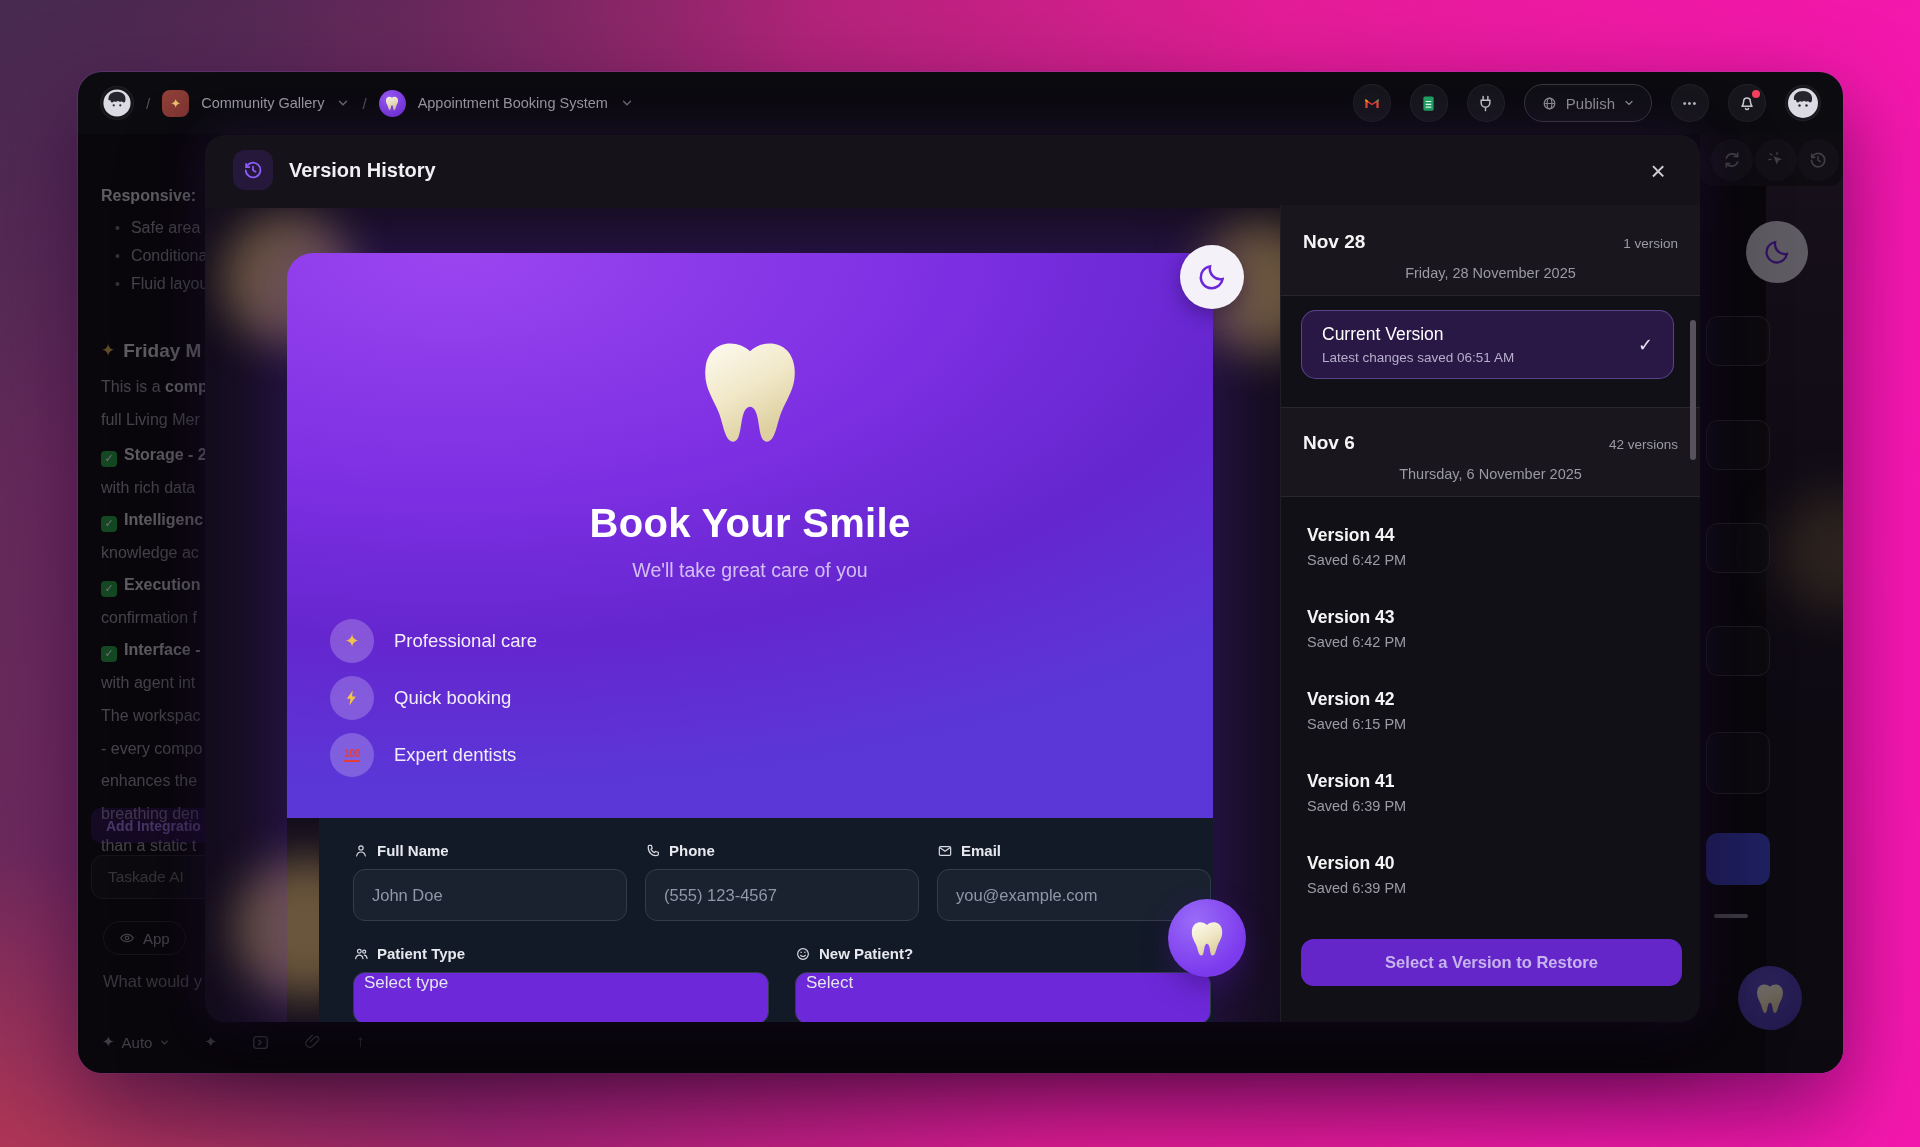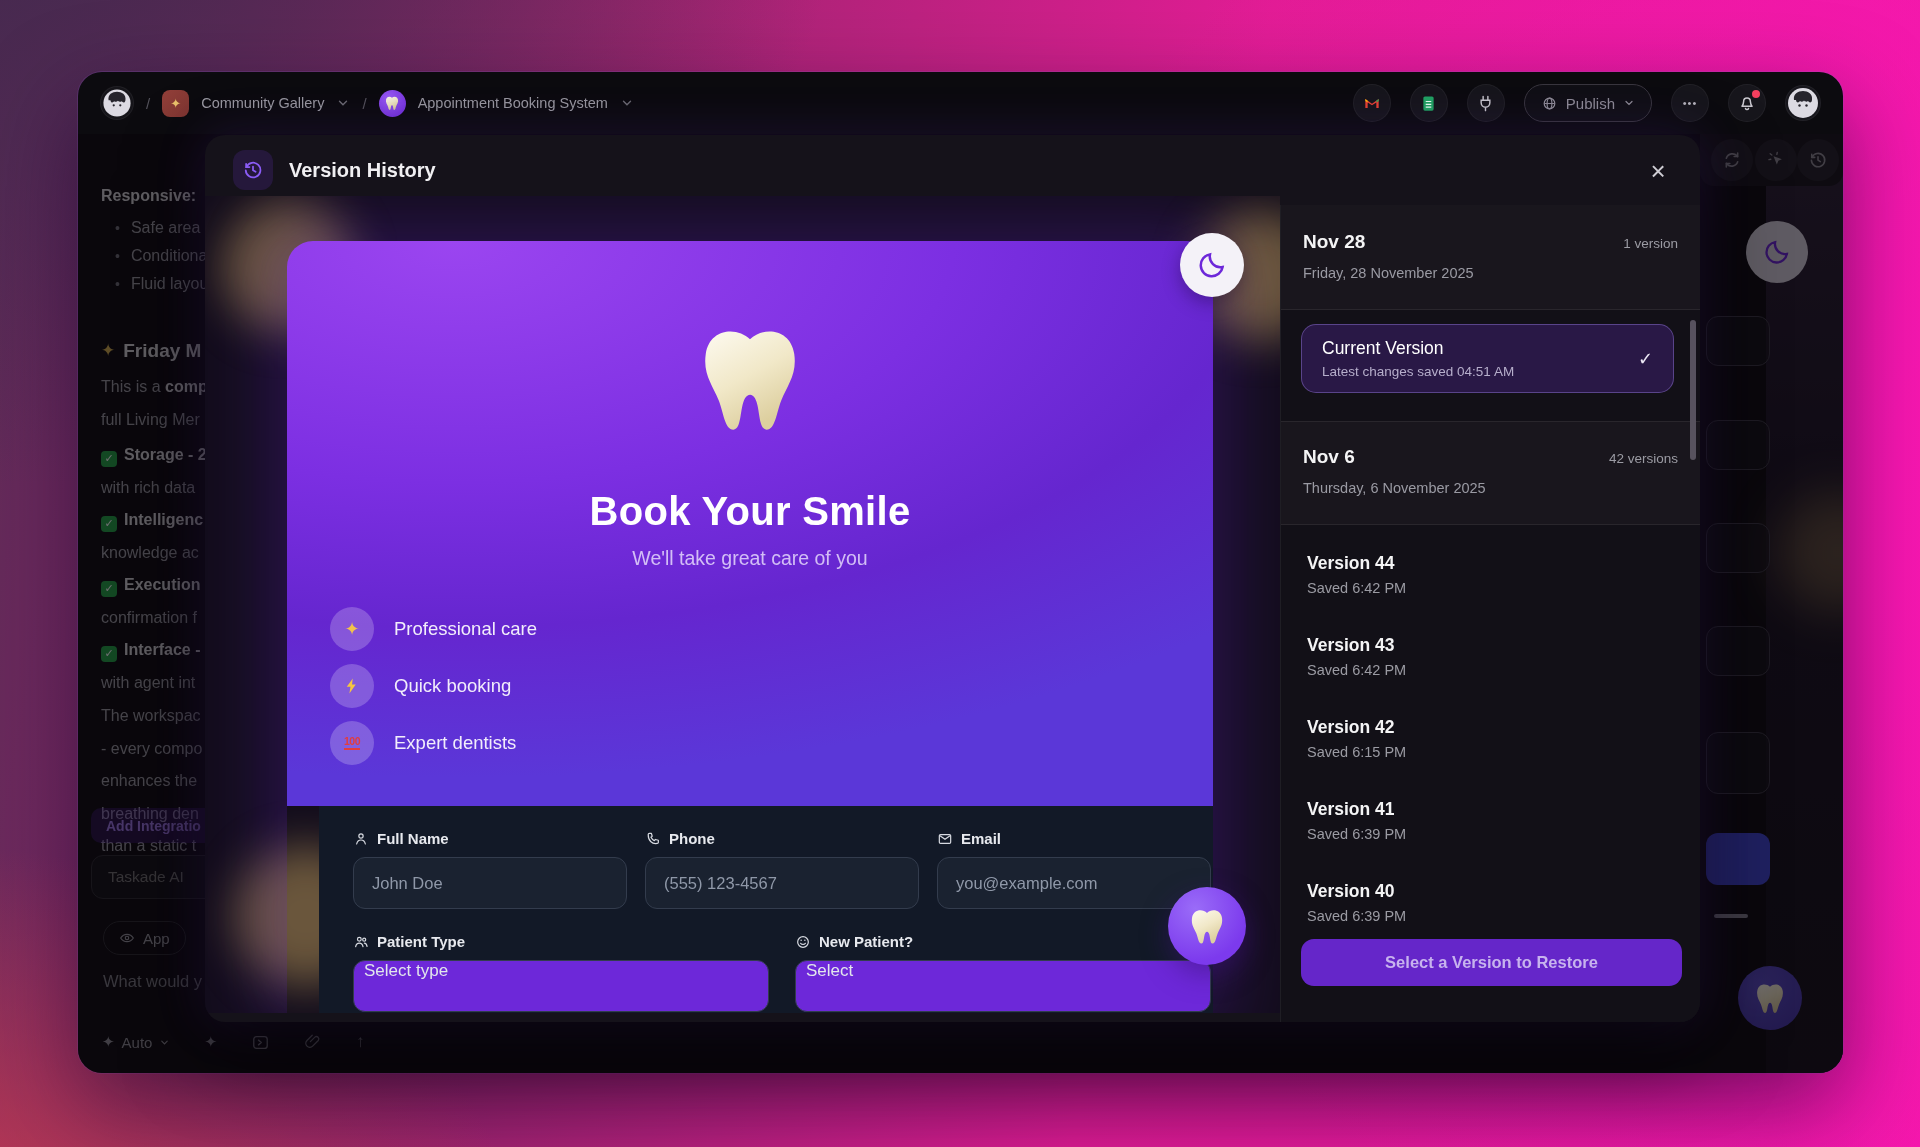--- a/index.html
+++ b/index.html
@@ -79,21 +79,21 @@
   .modal { position:absolute; left:205px; top:135px; width:1495px; height:887px; border-radius:20px;
     background:#15121a; overflow:hidden; box-shadow:0 30px 80px rgba(0,0,0,.6), 0 0 50px rgba(124,58,237,.18); }
   .modal-header { position:absolute; left:0; top:0; width:100%; height:70px; display:flex; align-items:center; padding:0 28px; gap:16px; }
   .mh-chip { width:40px; height:40px; border-radius:12px; background:rgba(124,58,237,.16); color:var(--accentLight,#8b5cf6);
     display:flex; align-items:center; justify-content:center; }
   .mh-title { color:#f0eff2; font-size:20px; font-weight:700; }
   .modal-close { position:absolute; right:26px; top:20px; width:32px; height:32px; background:transparent; border:none;
     color:#cfcdd4; font-size:26px; line-height:30px; font-family:inherit; }
 
   
-  .preview { position:absolute; left:0; top:61px; width:1075px; height:817px; overflow:hidden;
+  .preview { position:absolute; left:0; top:73px; width:1075px; height:817px; overflow:hidden;
     background:
       radial-gradient(560px 440px at 51% 44%, rgba(124,58,237,.30), rgba(124,58,237,0) 68%),
       #130d1c; }
   .pv-blob { position:absolute; border-radius:50%; filter:blur(22px); background:rgba(193,160,92,.5); }
   .card-stack { position:absolute; left:82px; top:45px; width:926px; height:772px; border-radius:26px 26px 0 0; overflow:hidden;
     box-shadow:0 0 70px 18px rgba(109,40,217,.26); }
   .hero { position:relative; width:100%; height:565px;
     background:radial-gradient(120% 95% at 18% 0%, #9b45f0 0%, #7c2fe2 45%, #6526cf 72%, #5b37d8 100%); }
   .hero-tooth { position:absolute; left:50%; top:78px; transform:translateX(-50%); }
   .hero-title { position:absolute; left:0; top:248px; width:100%; text-align:center; color:#fff; font-size:40px; font-weight:700; letter-spacing:.3px; }
@@ -120,21 +120,21 @@
   .moon-chip { position:absolute; left:975px; top:37px; width:64px; height:64px; border-radius:50%;
     background:#f4f2f8; color:#6d28d9; display:flex; align-items:center; justify-content:center; border:none;
     box-shadow:0 6px 18px rgba(20,5,40,.35); }
   .tooth-fab { position:absolute; left:963px; top:691px; width:78px; height:78px; border-radius:50%;
     background:radial-gradient(circle at 35% 28%, #9a6cf8, #7c3aed 70%); display:flex; align-items:center; justify-content:center;
     border:none; box-shadow:0 10px 26px rgba(60,20,120,.5); }
 
   
   .versions { position:absolute; left:1075px; top:70px; width:420px; height:817px; background:#121017;
     border-left:1px solid rgba(255,255,255,.06); overflow:hidden; }
-  .vsec { background:#19161d; padding:26px 22px 28px; border-bottom:1px solid rgba(255,255,255,.07); }
+  .vsec { background:#19161d; padding:26px 22px 14px; border-bottom:1px solid rgba(255,255,255,.07);text-align:center; }
   .vsec.second { border-top:1px solid rgba(255,255,255,.07); padding-top:24px; }
   .vrow { display:flex; align-items:baseline; justify-content:space-between; }
   .vdate { color:#f4f4f5; font-size:19px; font-weight:700; }
   .vcount { color:#9b9ba3; font-size:13.5px; }
   .vfull { margin-top:12px; color:#9a9aa3; font-size:14.5px; }
   .vcurrent-wrap { padding:14px 26px 28px 20px; }
   .vcurrent { width:100%; border:1px solid rgba(167,139,250,.38); background:rgba(95,44,180,.30);
     border-radius:15px; padding:13px 20px; display:flex; align-items:center; text-align:left; font-family:inherit; }
   .vc-texts { flex:1; }
   .vc-name { color:#fff; font-size:17.5px; font-weight:400; }
@@ -498,21 +498,21 @@
         <div class="vrow">
           <span class="vdate">Nov 28</span>
           <span class="vcount">1 version</span>
         </div>
         <div class="vfull">Friday, 28 November 2025</div>
       </div>
       <div class="vcurrent-wrap">
         <button class="vcurrent">
           <span class="vc-texts">
             <span class="vc-name" style="display:block">Current Version</span>
-            <span class="vc-time" style="display:block">Latest changes saved 04:51 AM</span>
+            <span class="vc-time" style="display:block">Latest changes saved 06:51 AM</span>
           </span>
           <span class="vc-check">✓</span>
         </button>
       </div>
       <div class="vsec second">
         <div class="vrow">
           <span class="vdate">Nov 6</span>
           <span class="vcount">42 versions</span>
         </div>
         <div class="vfull">Thursday, 6 November 2025</div>

